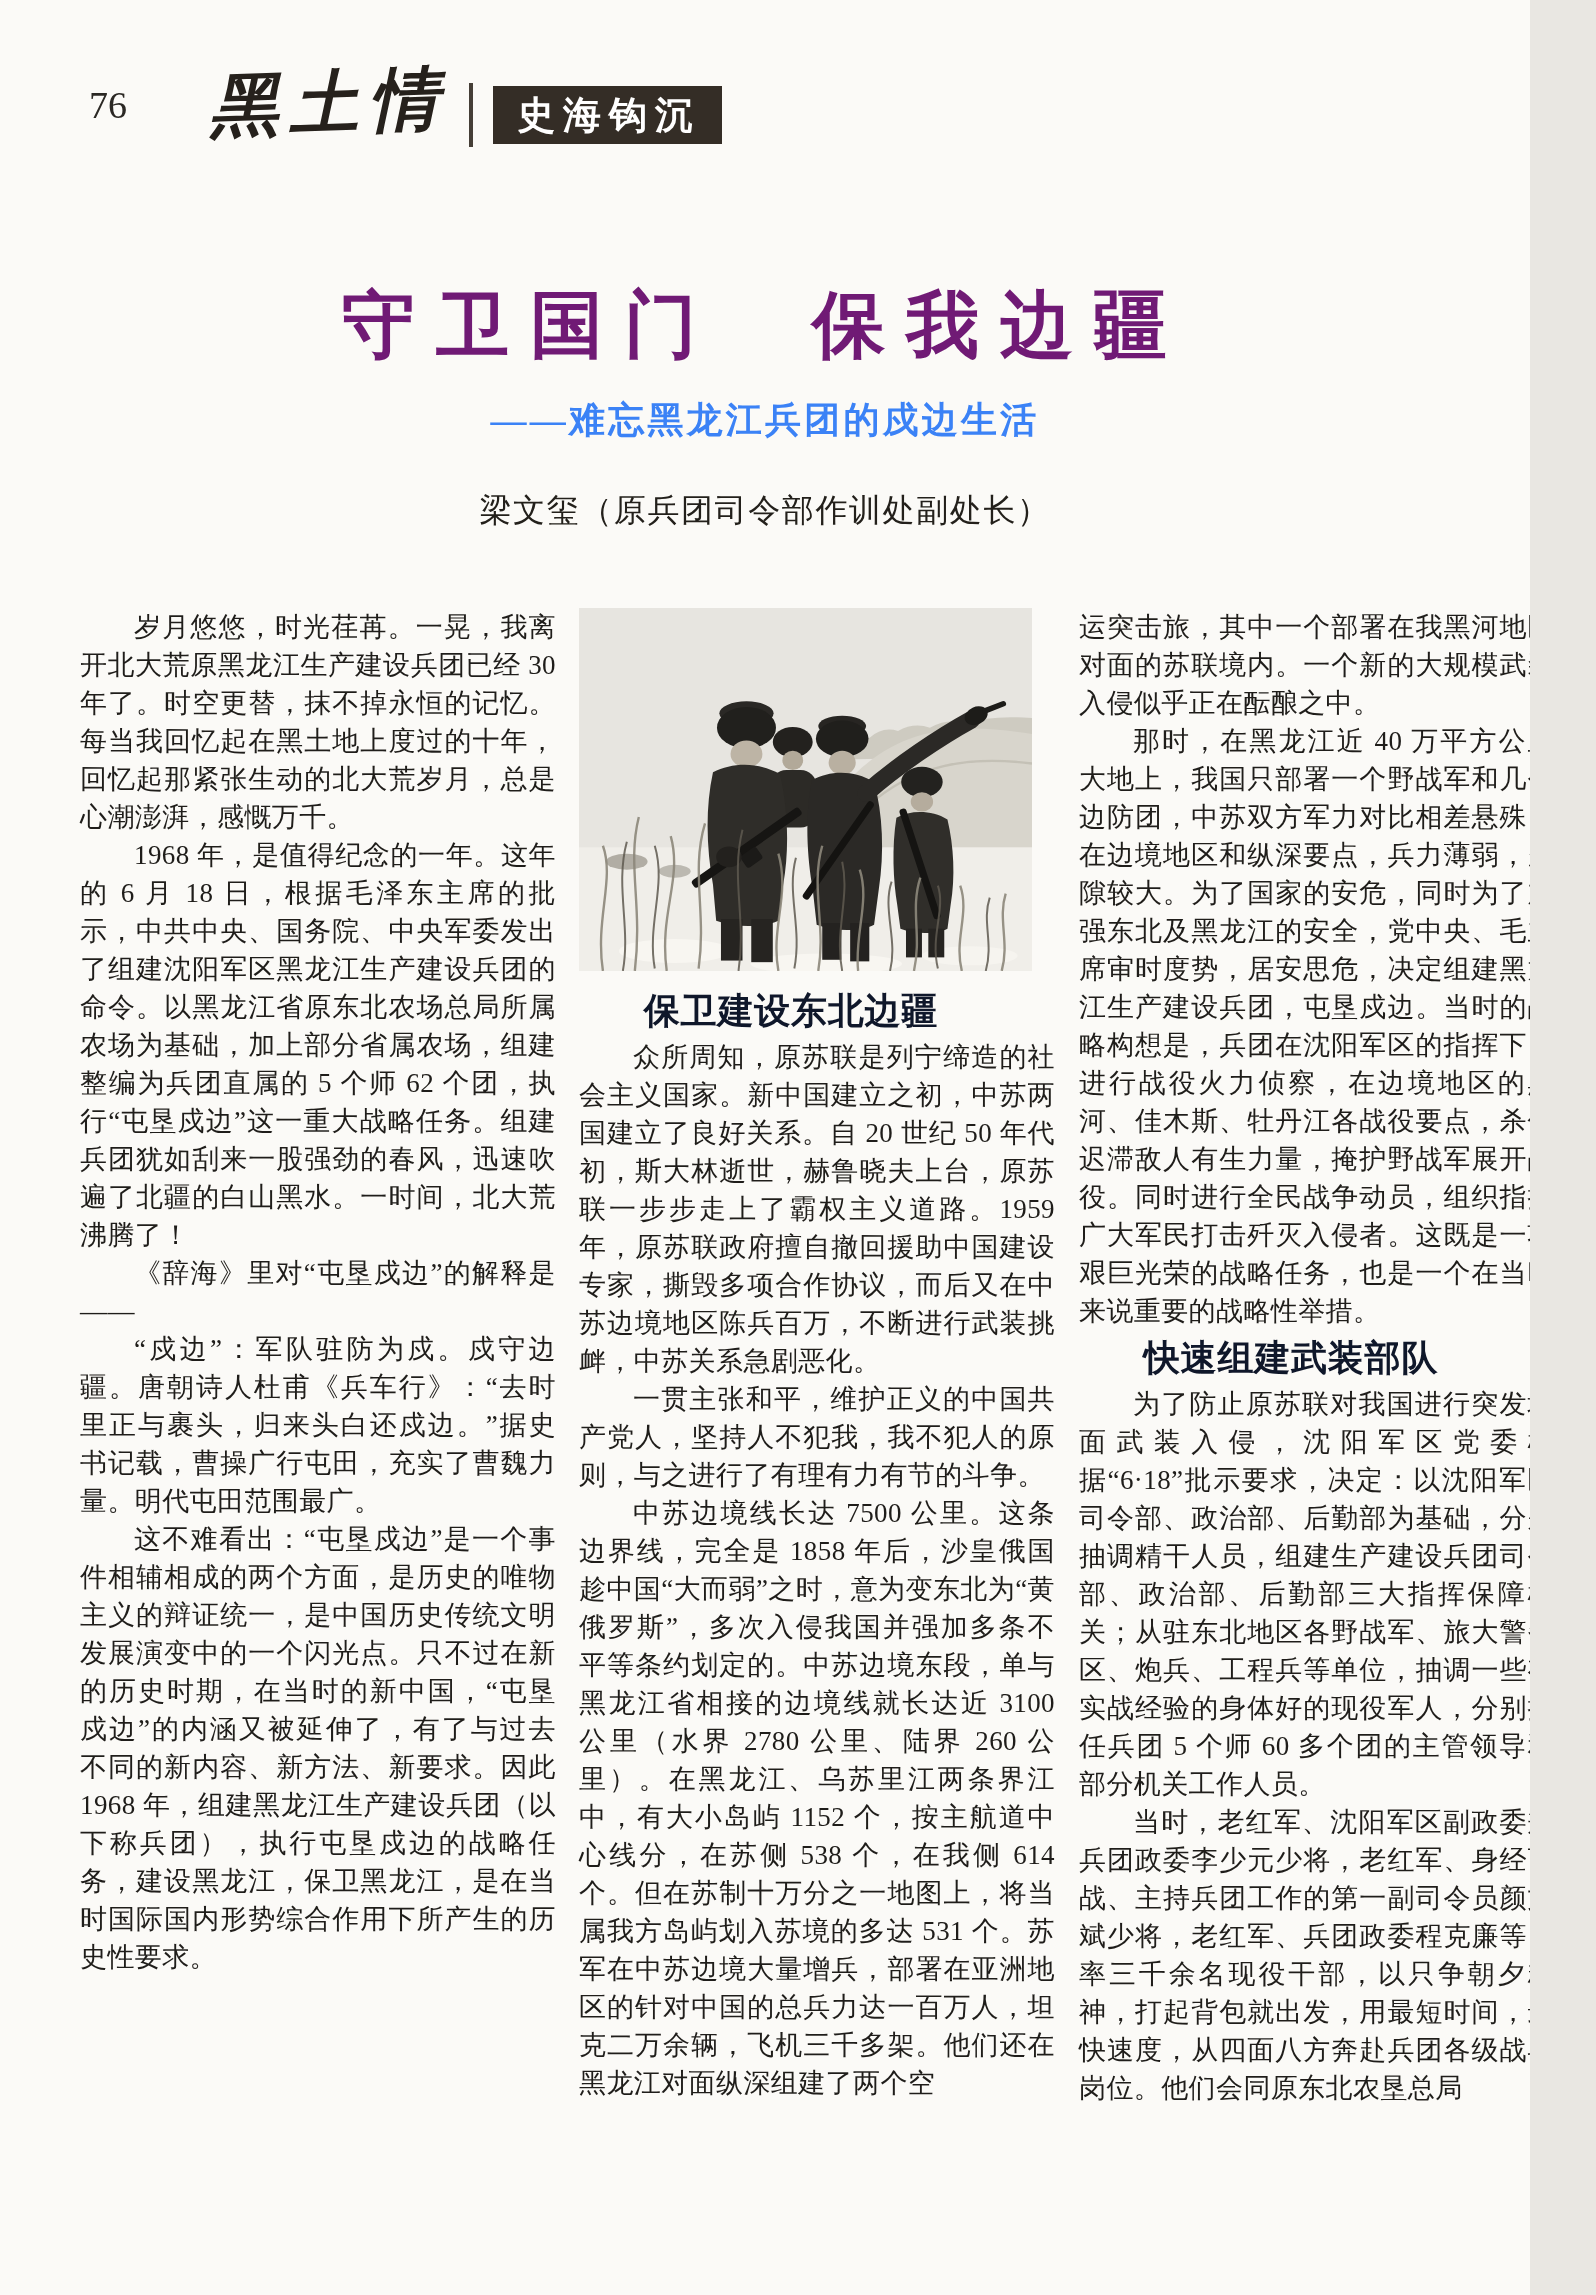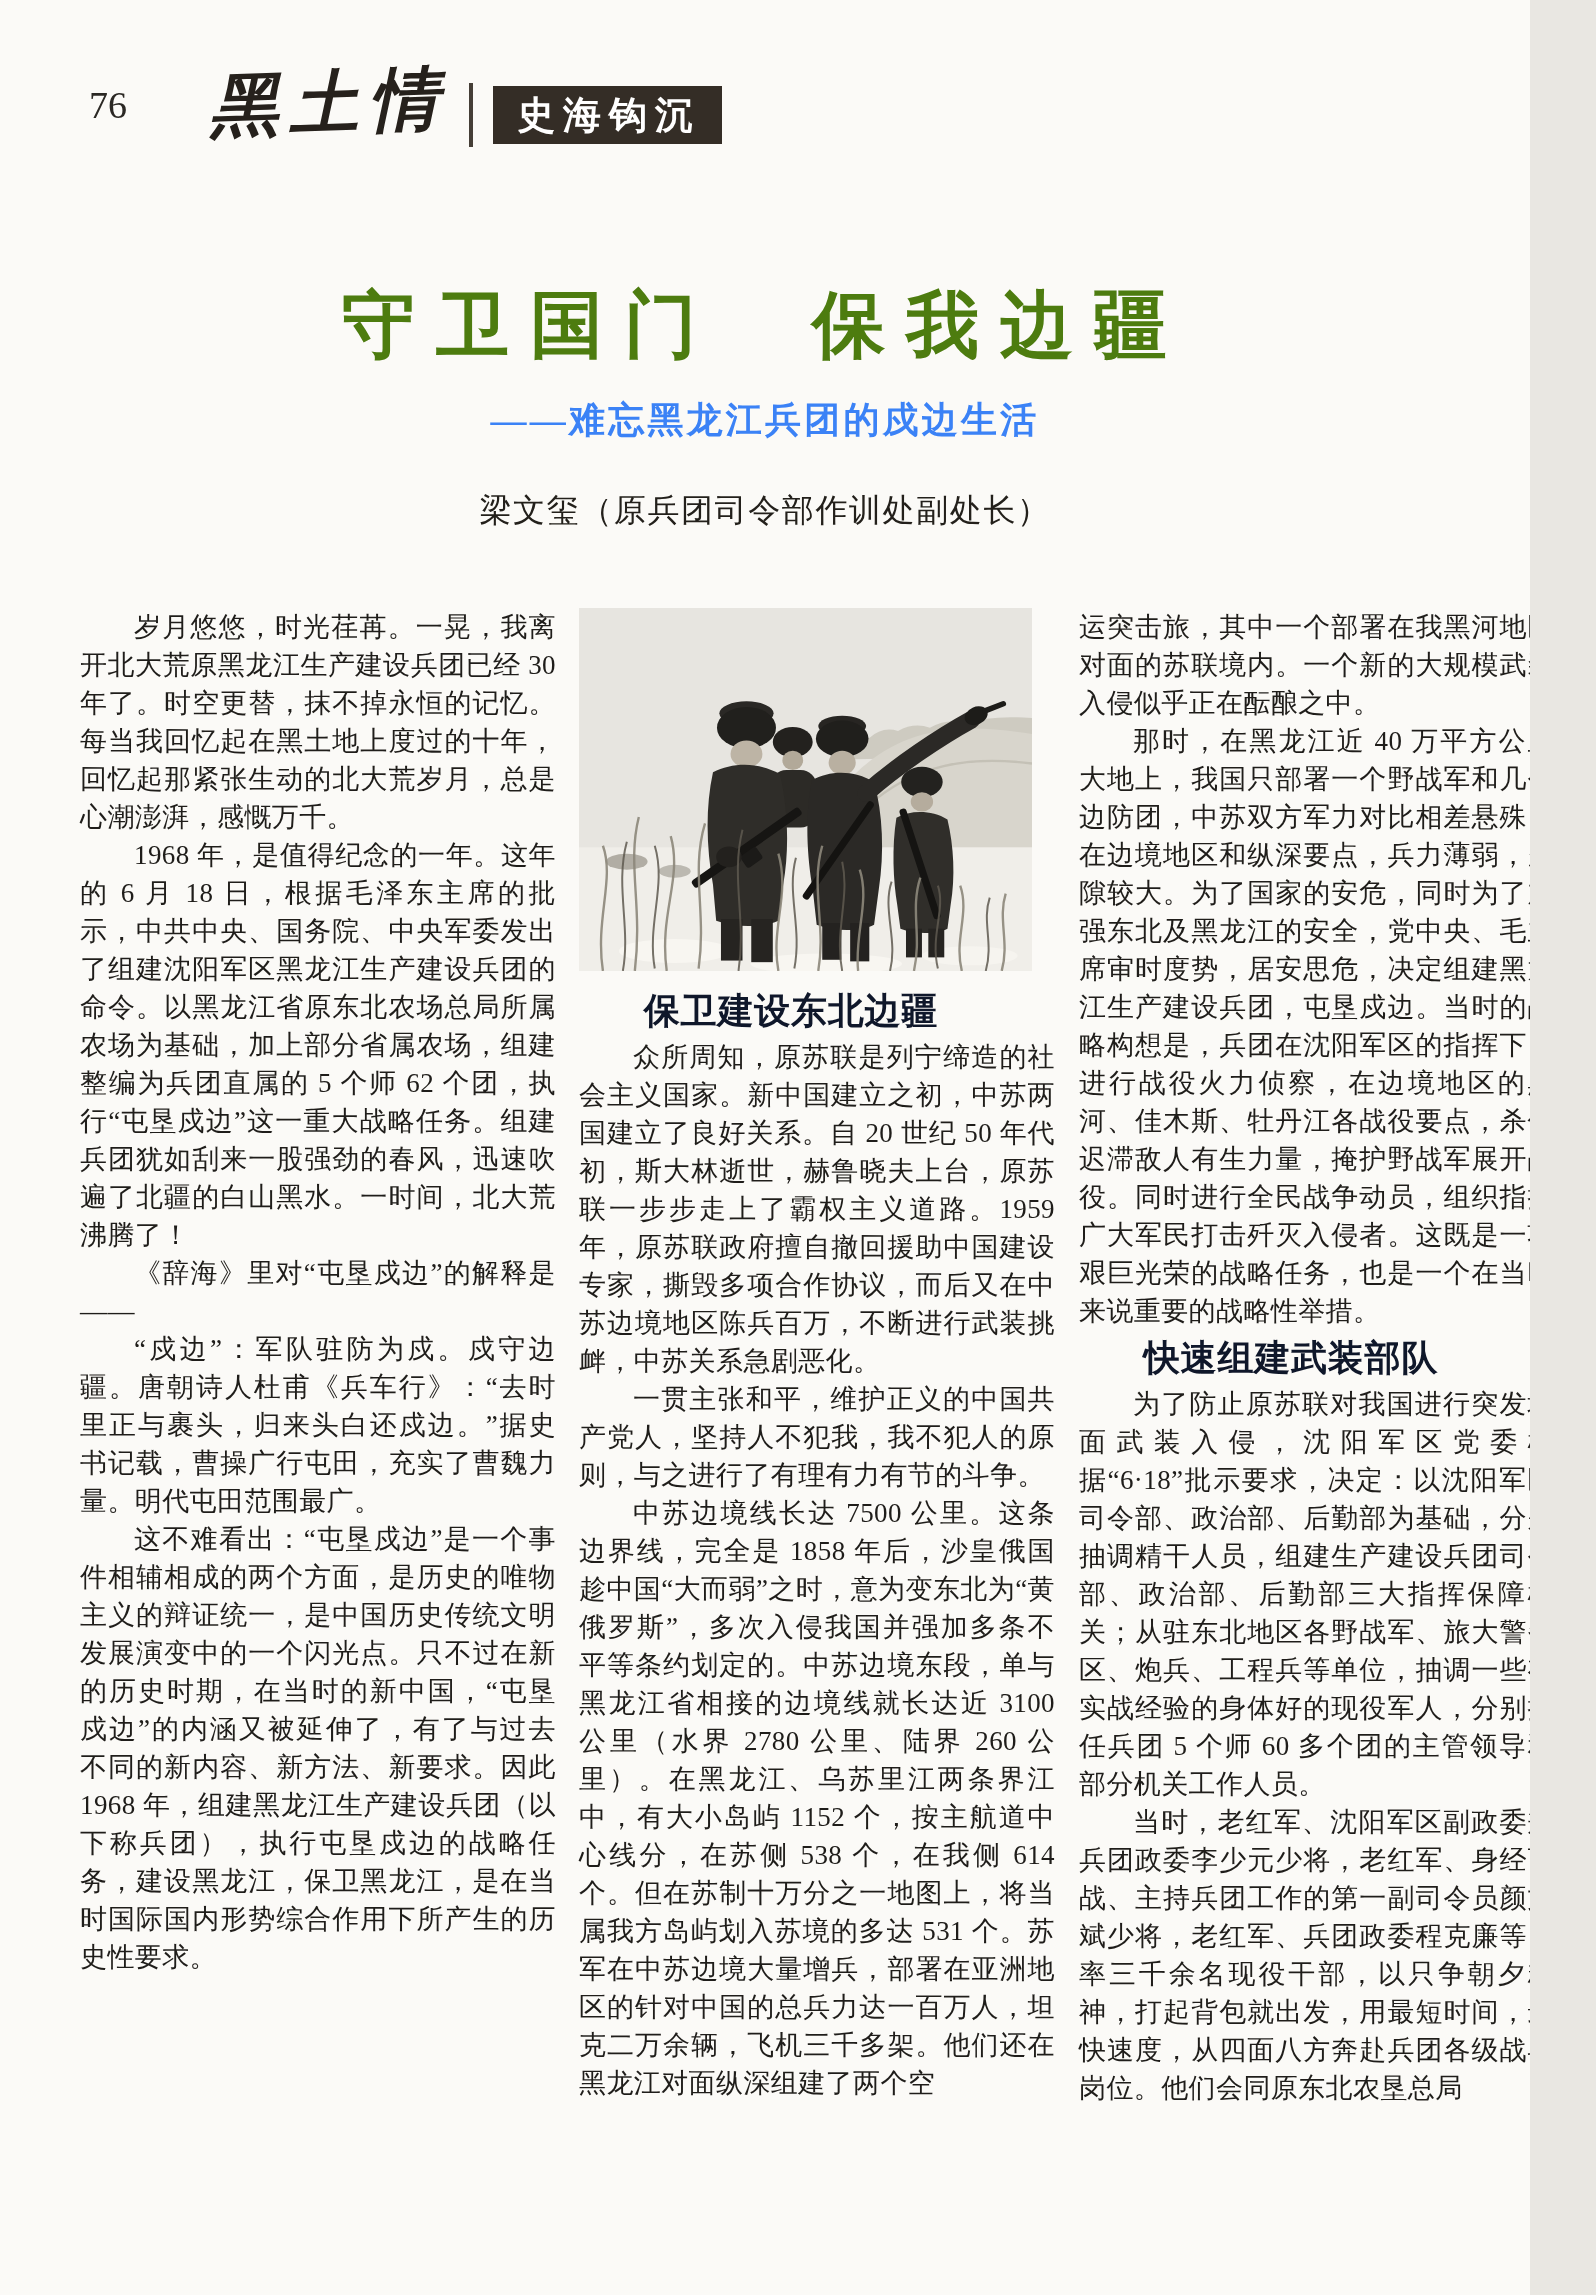--- a/index.html
+++ b/index.html
@@ -36,21 +36,21 @@
     background:#342d26;color:#ffffff;
     font-family:"Liberation Sans","DejaVu Sans",sans-serif;
     font-weight:700;font-size:38px;line-height:1;
     padding:10.4px 21px 9.6px 24px;letter-spacing:8px;
   }
   
   .title{
     position:absolute;top:286px;left:0;width:100%;
     margin:0;text-align:center;
     font-size:73px;line-height:1.1;font-weight:900;
-    letter-spacing:21px;color:#4d7c0f;
+    letter-spacing:21px;color:#701a75;
     font-family:"Liberation Serif","DejaVu Serif",serif;
   }
   .subtitle{
     position:absolute;top:399px;left:0;width:100%;
     margin:0;text-align:center;
     font-size:36px;line-height:1.2;font-weight:700;
     letter-spacing:3.2px;color:#3b82f6;
   }
   .author{
     position:absolute;top:490px;left:0;width:100%;

